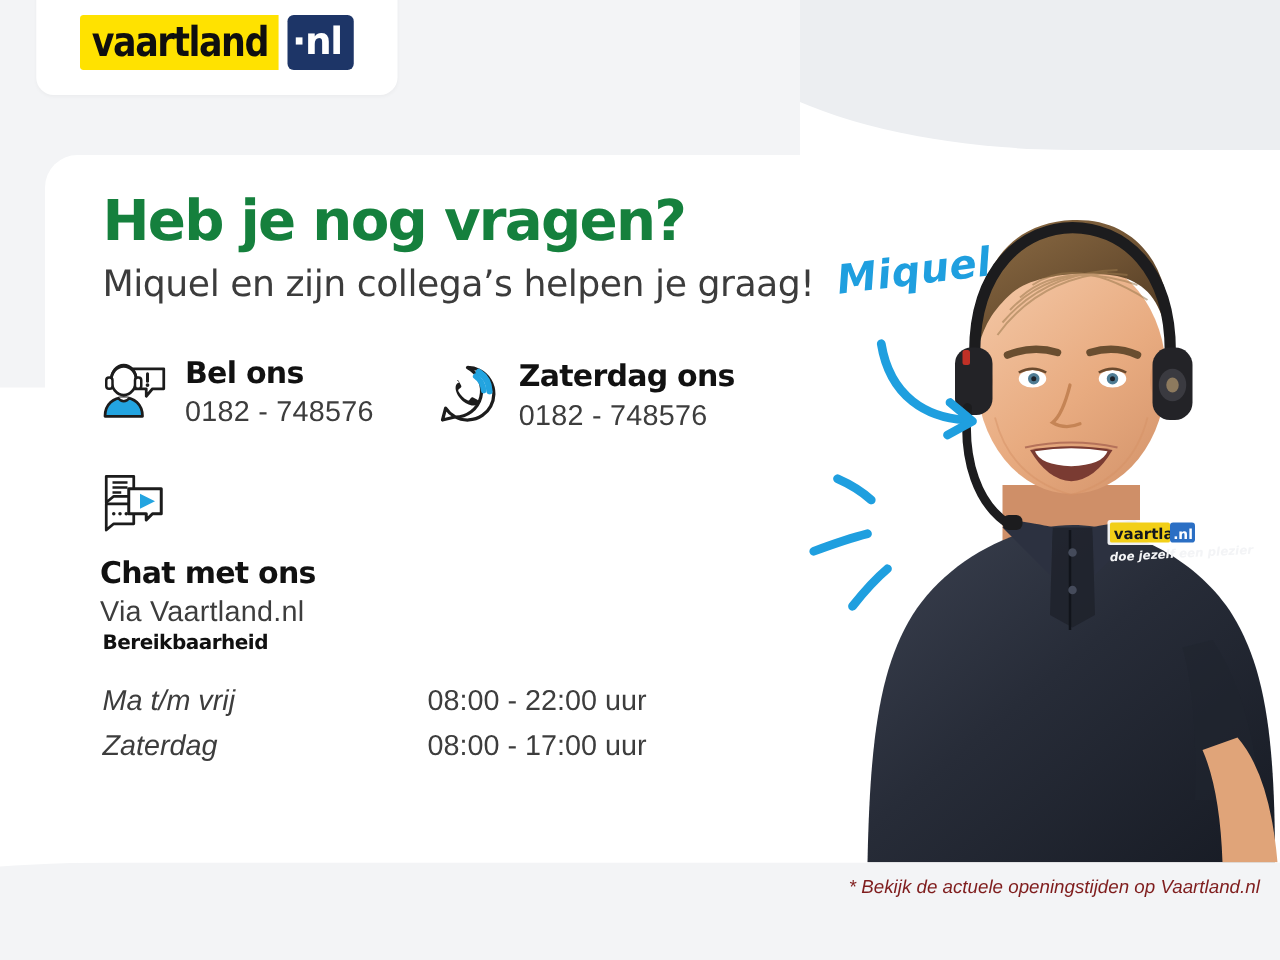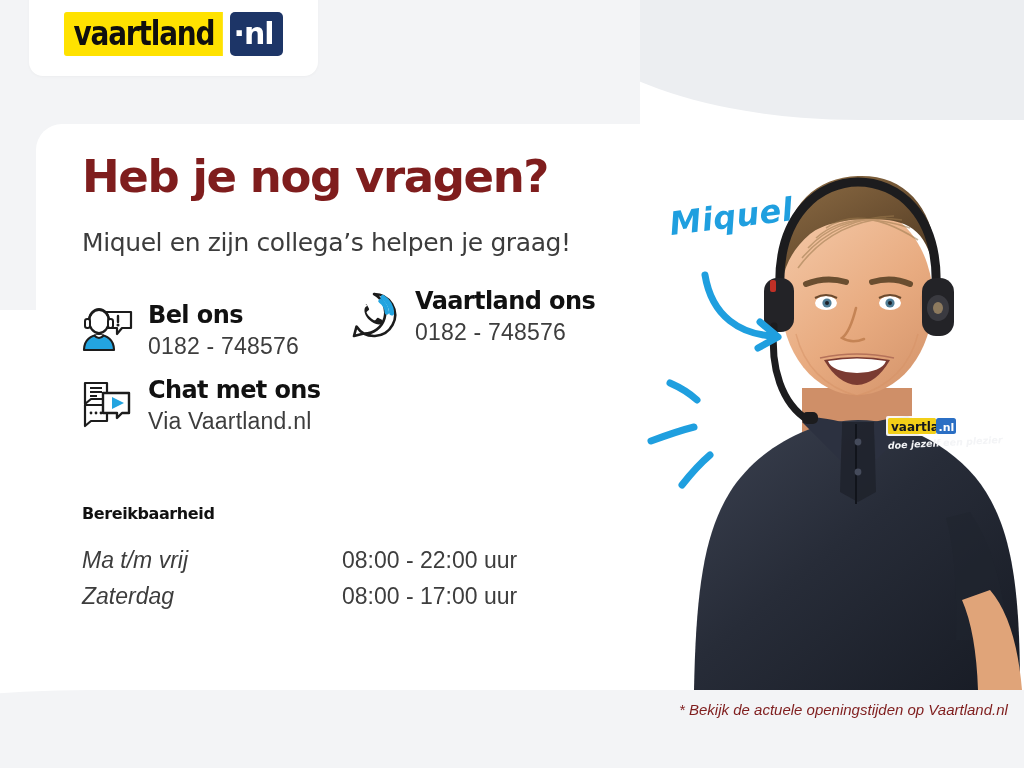--- a/index.html
+++ b/index.html
@@ -132,44 +132,44 @@
 
   
   .headline {
     position: absolute;
     left: 82px;
     top: 150px;
     font-family: "DejaVu Sans", sans-serif;
     font-weight: bold;
     font-size: 45px;
     letter-spacing: -1.4px;
-    color: #7f1d1d;
+    color: #15803d;
     white-space: nowrap;
   }
   .subhead {
     position: absolute;
     left: 82px;
-    top: 228px;
-    font-family: "DejaVu Sans", sans-serif;
-    font-size: 25px;
+    top: 210px;
+    font-family: "DejaVu Sans", sans-serif;
+    font-size: 29px;
     letter-spacing: -0.4px;
     color: #3c3c3c;
     white-space: nowrap;
   }
 
   
   .contact {
     position: absolute;
     display: flex;
     align-items: flex-start;
     gap: 14px;
   }
-  #contact-bel      { left: 80px;  top: 300px; }
+  #contact-bel      { left: 80px;  top: 283px; }
   #contact-whatsapp { left: 347px; top: 286px; }
-  #contact-chat     { left: 80px;  top: 375px; }
+  #contact-chat     { left: 80px;  top: 375px; flex-direction: column; }
 
   .contact-icon {
     width: 54px;
     height: 58px;
     flex: 0 0 54px;
     display: flex;
     align-items: center;
     justify-content: center;
   }
   .contact-text { padding-top: 1px; }
@@ -430,21 +430,21 @@
   <div class="contact" id="contact-whatsapp">
     <div class="contact-icon">
       <svg width="50" height="50" viewBox="0 0 50 50" xmlns="http://www.w3.org/2000/svg">
         <path d="M25 4 a21 21 0 1 1 -17.5 32.5 L5 46 l9.8 -2.4 A21 21 0 0 0 25 4 Z" fill="#ffffff" stroke="#1c1c1c" stroke-width="2.6" stroke-linejoin="round"></path>
         <path d="M34 7.5 a19.5 19.5 0 0 1 8.6 15.5" stroke="#23a4e0" stroke-width="5" fill="none" stroke-linecap="round"></path>
         <path d="M31.5 11 a15.5 15.5 0 0 1 6.4 11.5" stroke="#23a4e0" stroke-width="4.4" fill="none" stroke-linecap="round"></path>
         <path d="M18.5 16 c-1.4 0 -2.8 1.4 -3 3.4 -0.4 3.4 1.8 7.6 4.6 10.4 2.8 2.8 7 5 10.4 4.6 2 -0.2 3.4 -1.6 3.4 -3 0 -0.8 -0.4 -1.2 -1 -1.6 l-3.4 -1.8 c-0.7 -0.4 -1.3 -0.2 -1.8 0.4 l-1.2 1.5 c-0.4 0.5 -0.9 0.6 -1.5 0.3 -1.6 -0.8 -3 -1.9 -4.2 -3.1 -1.2 -1.2 -2.3 -2.6 -3.1 -4.2 -0.3 -0.6 -0.2 -1.1 0.3 -1.5 l1.5 -1.2 c0.6 -0.5 0.8 -1.1 0.4 -1.8 l-1.8 -3.4 c-0.4 -0.6 -0.8 -1 -1.6 -1 Z" fill="#1c1c1c"></path>
       </svg>
     </div>
     <div class="contact-text">
-      <div class="contact-title">Vaartland ons</div>
+      <div class="contact-title">Zaterdag ons</div>
       <div class="contact-sub">0182 - 748576</div>
     </div>
   </div>
 
   <div class="contact" id="contact-chat">
     <div class="contact-icon">
       <svg width="52" height="50" viewBox="0 0 52 50" xmlns="http://www.w3.org/2000/svg">
         <path d="M4 4 h22 v16 h-16 l-6 5 z" fill="#ffffff" stroke="#1c1c1c" stroke-width="2.2" stroke-linejoin="round"></path>
         <line x1="9" y1="9" x2="21" y2="9" stroke="#1c1c1c" stroke-width="2"></line>
         <line x1="9" y1="13" x2="21" y2="13" stroke="#1c1c1c" stroke-width="2"></line>

